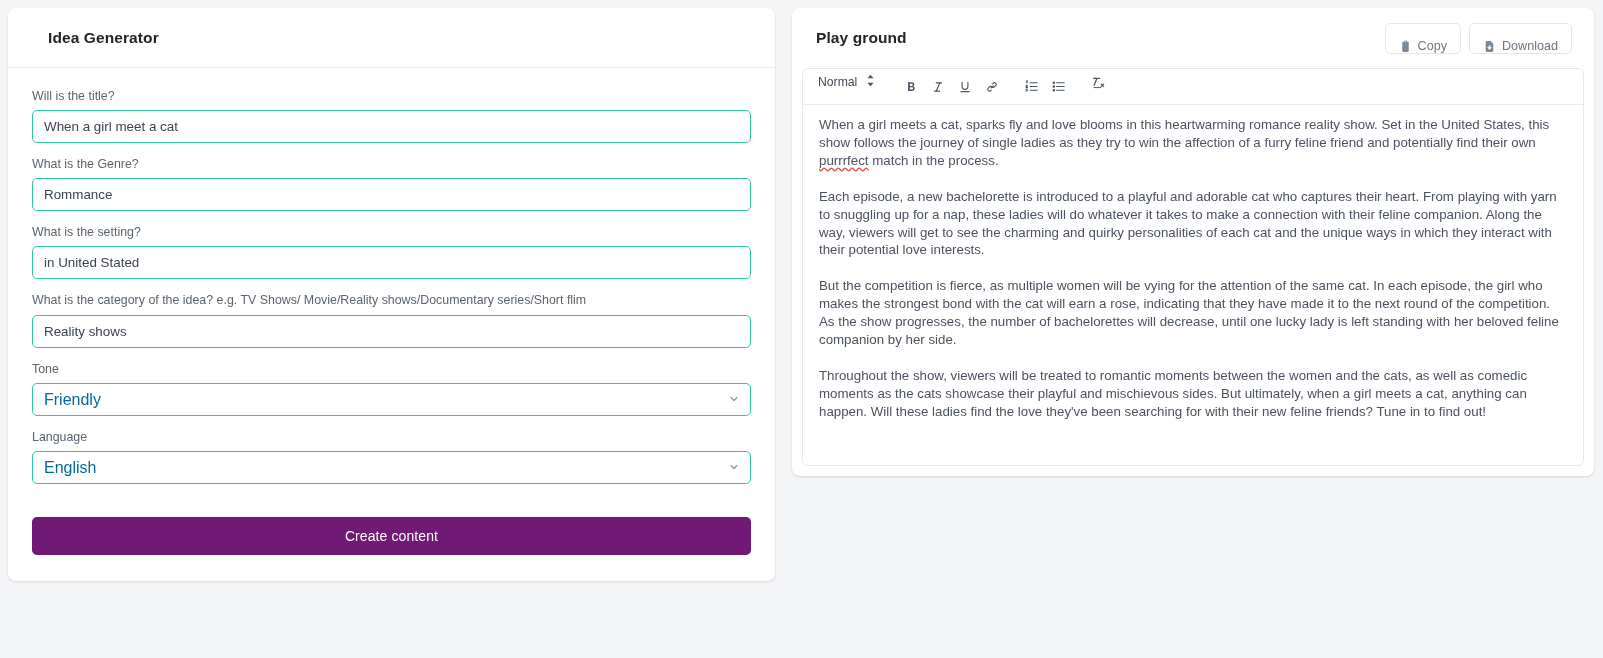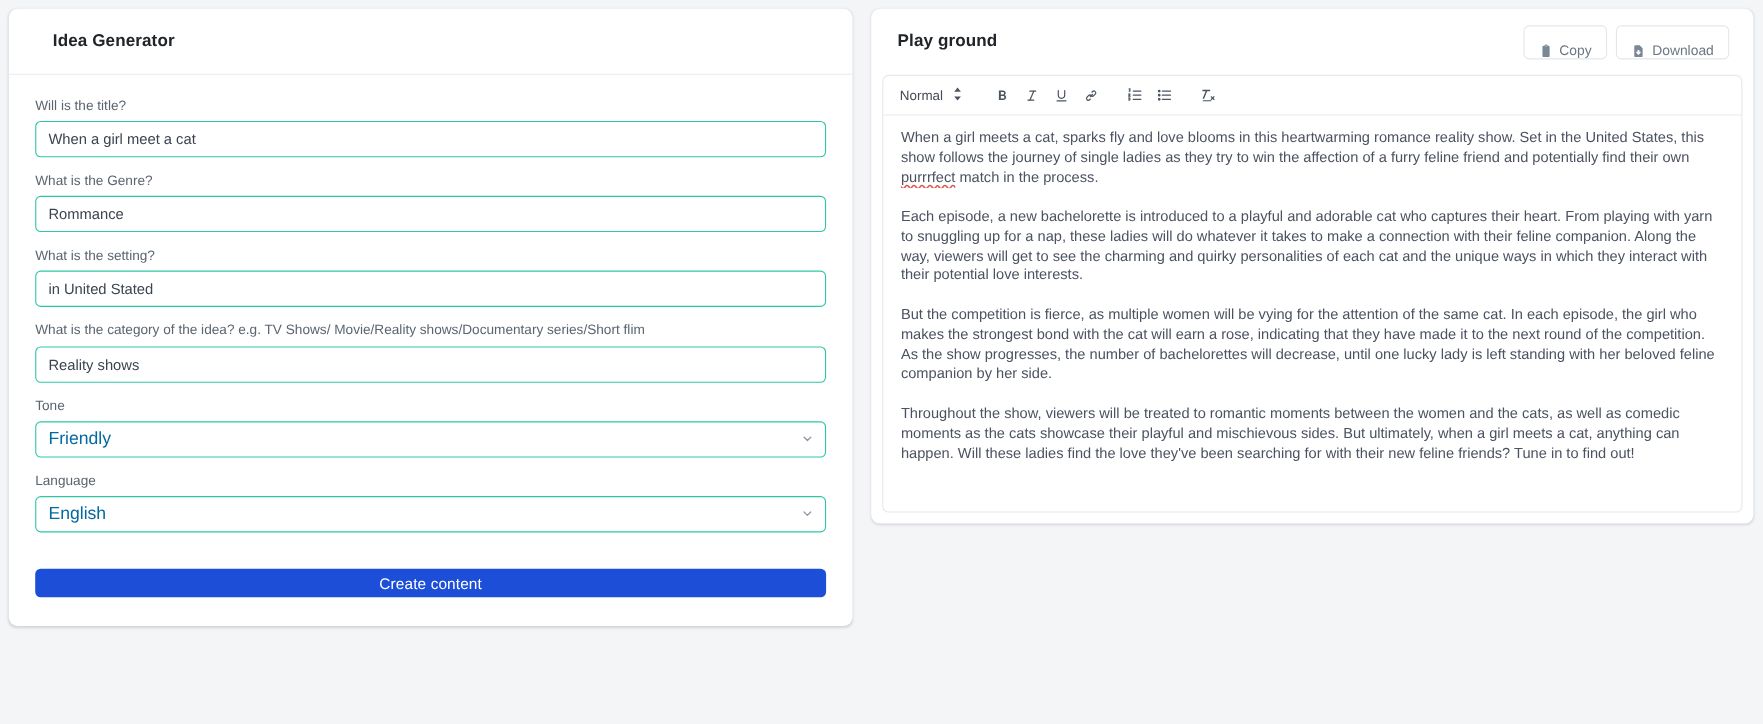--- a/index.html
+++ b/index.html
@@ -89,22 +89,22 @@
     pointer-events: none;
     display: block;
     width: 12px; height: 12px;
     color: #8d98a4;
   }
   .select-chevron svg { display: block; }
 
   .create-btn {
     margin-top: 20px;
     width: 100%;
-    height: 26px;
-    background: #1d4ed8;
+    height: 38px;
+    background: #701a75;
     border: none;
     border-radius: 5px;
     color: #ffffff;
     font-size: 14px;
     font-family: "Liberation Sans", sans-serif;
     cursor: pointer;
     letter-spacing: .1px;
   }
 
   
@@ -149,21 +149,21 @@
 
   
   .editor {
     margin: 0 10px 10px 10px;
     border: 1px solid #e5e8ec;
     border-radius: 6px;
     background: #fff;
     overflow: hidden;
   }
   .toolbar {
-    display: flex; align-items: center;
+    display: flex; 
     gap: 0;
     height: 36px;
     padding: 0 6px;
     border-bottom: 1px solid #e9ecef;
   }
   .tb-group { display: flex; align-items: center; }
   .tb-picker {
     display: flex; align-items: center; gap: 9px;
     padding: 0 9px;
     height: 26px;

